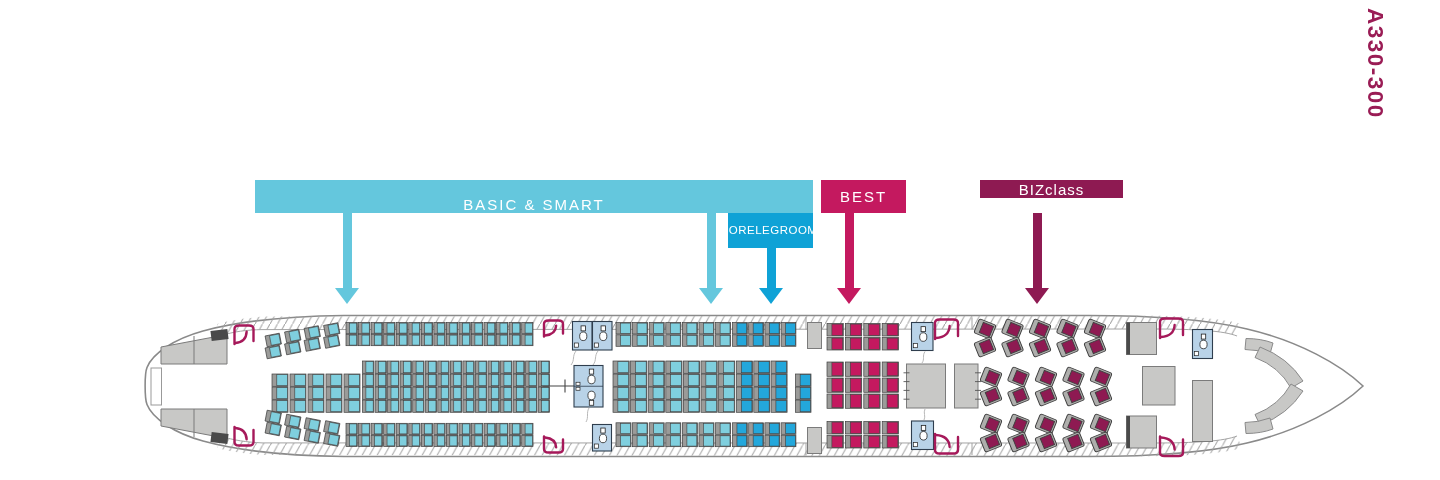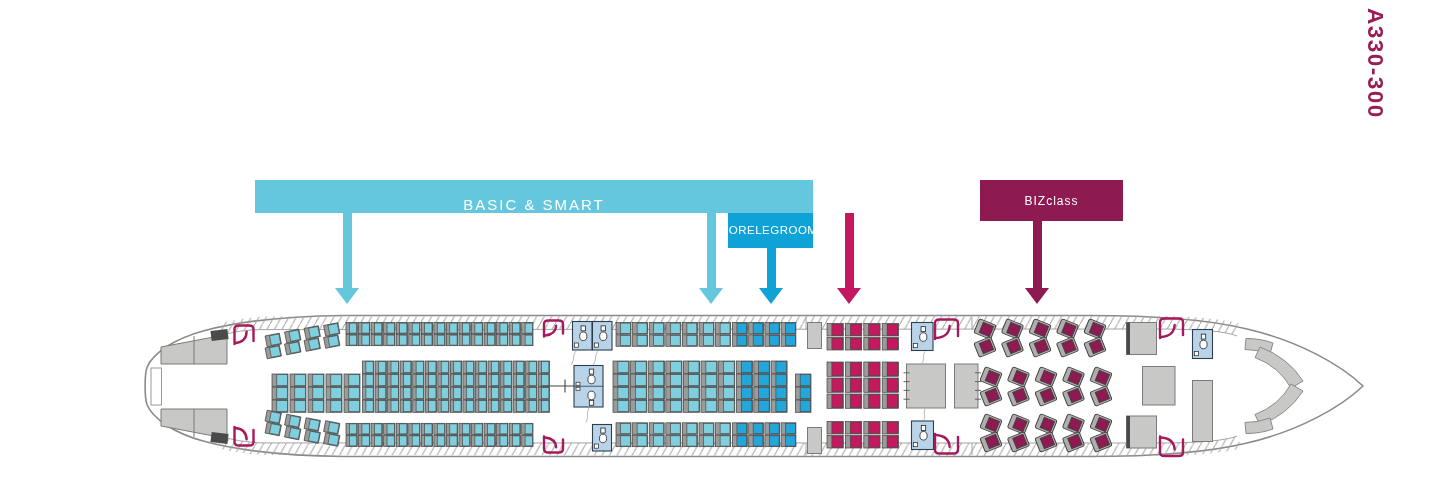--- a/index.html
+++ b/index.html
@@ -7,22 +7,22 @@
           font-family:"Liberation Sans",sans-serif;}
   
   .band{position:absolute;display:flex;align-items:center;justify-content:center;
         color:#fff;text-align:center;}
   .band-basic{left:255px;top:180px;width:558px;height:33px;background:var(--c-basic);
         font-size:15px;letter-spacing:2px;align-items:flex-end;}
   .band-more{left:728px;top:213px;width:85px;height:35px;background:var(--c-more);
         font-size:11.5px;letter-spacing:.5px;line-height:1.18;}
   .band-best{left:821px;top:180px;width:85px;height:33px;background:var(--c-best);
         font-size:15px;letter-spacing:2px;}
-  .band-biz{left:980px;top:180px;width:143px;height:41px;background:var(--c-biz);
-        font-size:12px;letter-spacing:1px;}
+  .band-biz{left:980px;top:180px;width:143px;height:18px;background:var(--c-biz);
+        font-size:15px;letter-spacing:1px;}
   
   .arrow-shaft{position:absolute;width:9px;}
   .arrow-head{position:absolute;width:0;height:0;
         border-left:12px solid transparent;border-right:12px solid transparent;
         border-top:16px solid #000;}
   .shaft-basic{background:var(--c-basic);} .head-basic{border-top-color:var(--c-basic);}
   .shaft-more{background:var(--c-more);}   .head-more{border-top-color:var(--c-more);}
   .shaft-best{background:var(--c-best);}   .head-best{border-top-color:var(--c-best);}
   .shaft-biz{background:var(--c-biz);}     .head-biz{border-top-color:var(--c-biz);}
   
@@ -34,20 +34,23 @@
 <body>
 
 <div class="canvas">
 
   <div class="band band-basic">
     <span>BASIC &amp; SMART</span>
   </div>
   <div class="band band-more">
     <span>MORE</span>
     <span>LEGROOM*</span>
+  </div>
+  <div class="band band-best">
+    <span>BEST</span>
   </div>
   <div class="band band-biz">
     <span>BIZclass</span>
   </div>
 
   <div class="arrow-shaft shaft-basic" style="left:342.5px;top:213px;height:75px"></div>
   <div class="arrow-head head-basic" style="left:335px;top:288px"></div>
   <div class="arrow-shaft shaft-basic" style="left:706.5px;top:213px;height:75px"></div>
   <div class="arrow-head head-basic" style="left:699px;top:288px"></div>
   <div class="arrow-shaft shaft-more" style="left:766.5px;top:248px;height:40px"></div>

